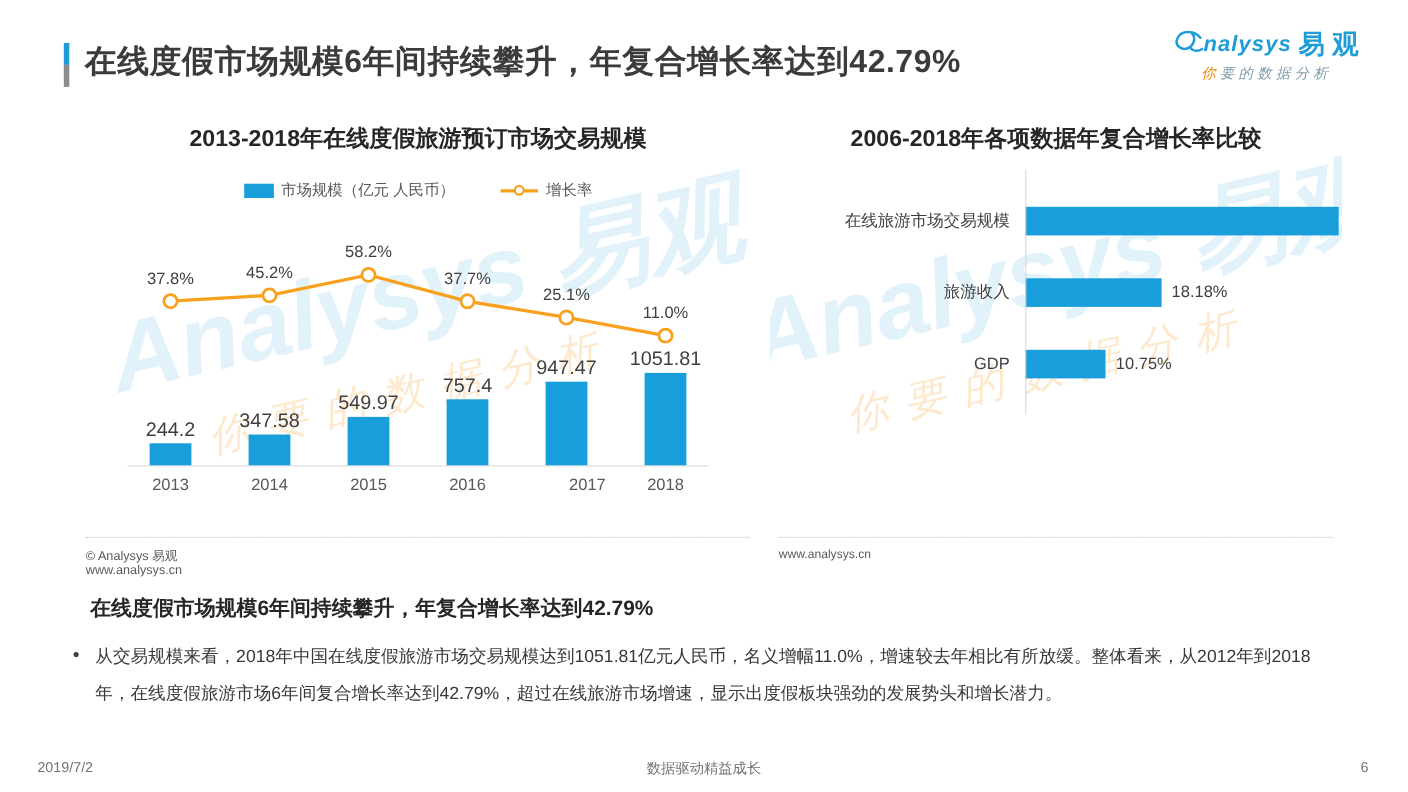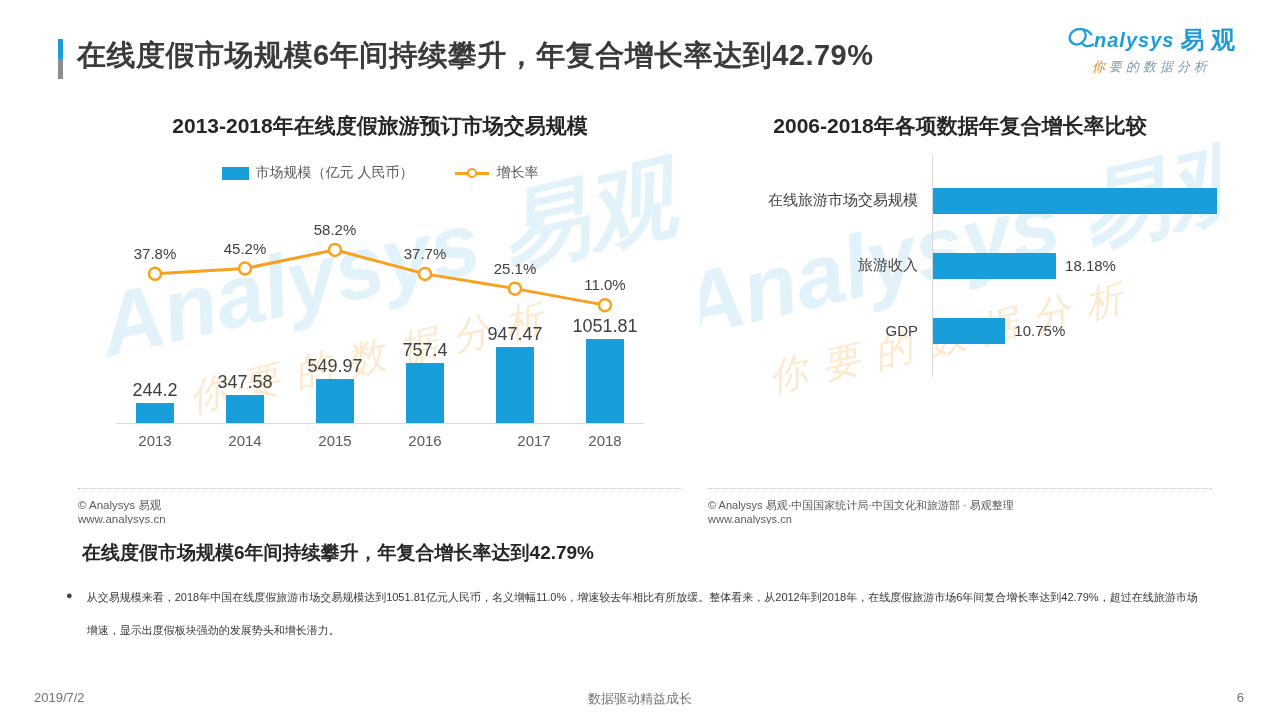--- a/index.html
+++ b/index.html
@@ -62,21 +62,21 @@
   .pfoot { position:absolute; left:8px; right:8px; top:376px; border-top:1px dotted #C3C3C3; padding-top:9px;
            display:flex; justify-content:space-between; font-size:11.5px; color:#595959;flex-direction:column; }
   .panel-right .pfoot { font-size:11px; }
   .pfoot a { color:#595959; text-decoration:none; }
 
   
   .summary { position:absolute; left:82px; top:540px; width:1120px; }
   .sum-head { font-size:19px; font-weight:bold; color:#262626; }
   .sum-bullet { display:flex; margin-top:15px; }
   .sum-dot { font-size:11px; color:#404040; margin:8px 14px 0 -16px; flex:none; }
-  .sum-text { font-size:11px; line-height:33px; color:#383838; }
+  .sum-text { font-size:16px; line-height:33px; color:#383838; }
 
   
   .pgfoot { position:absolute; left:0; right:0; top:690px; height:24px; font-size:13px; color:#737373; }
   .pf-date { position:absolute; left:34px; }
   .pf-slogan { position:absolute; left:0; right:0; text-align:center; }
   .pf-page { position:absolute; right:36px; }
 </style>
 </head>
 <body>
 
@@ -187,21 +187,20 @@
         </div>
         <div class="hrow">
           <div class="hlab">GDP</div>
           <div class="hbarwrap">
             <div class="hbar" style="width: 73.3583px; background: rgb(24, 159, 219);"></div>
             <span class="hval">10.75%</span>
           </div>
         </div>
       </div>
     <div class="pfoot">
-      <span>© Analysys 易观·中国国家统计局·中国文化和旅游部 · 易观整理</span>
       <a href="#">www.analysys.cn</a>
     </div>
   </div>
 
   <div class="summary">
     <div class="sum-head">在线度假市场规模6年间持续攀升，年复合增长率达到42.79%</div>
     <div class="sum-bullet">
       <span class="sum-dot">●</span>
       <span class="sum-text">从交易规模来看，2018年中国在线度假旅游市场交易规模达到1051.81亿元人民币，名义增幅11.0%，增速较去年相比有所放缓。整体看来，从2012年到2018年，在线度假旅游市场6年间复合增长率达到42.79%，超过在线旅游市场增速，显示出度假板块强劲的发展势头和增长潜力。</span>
     </div>

